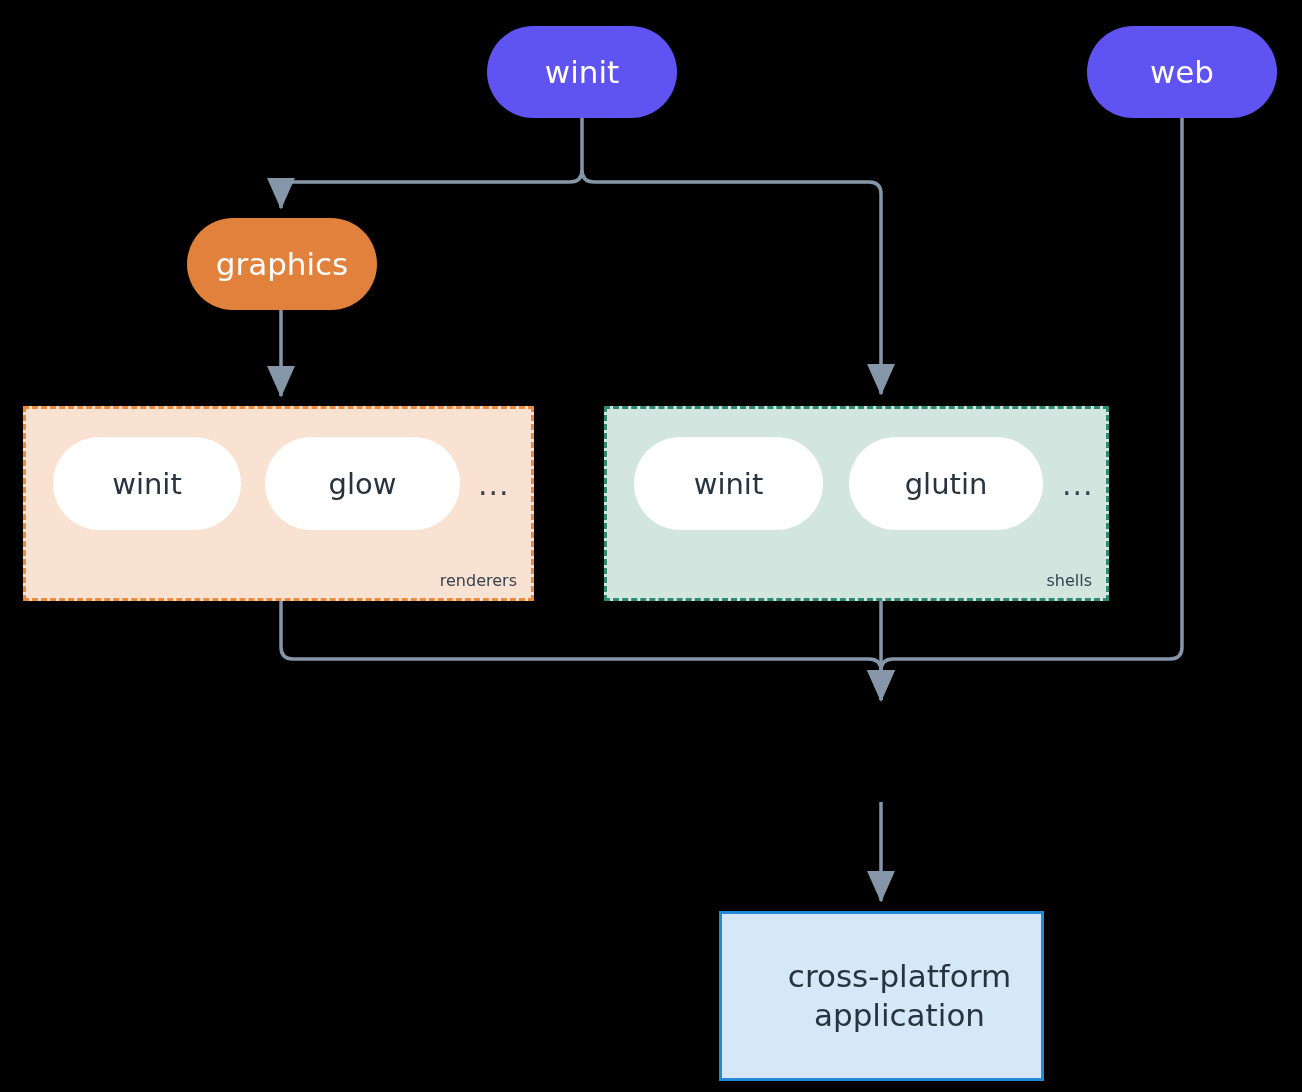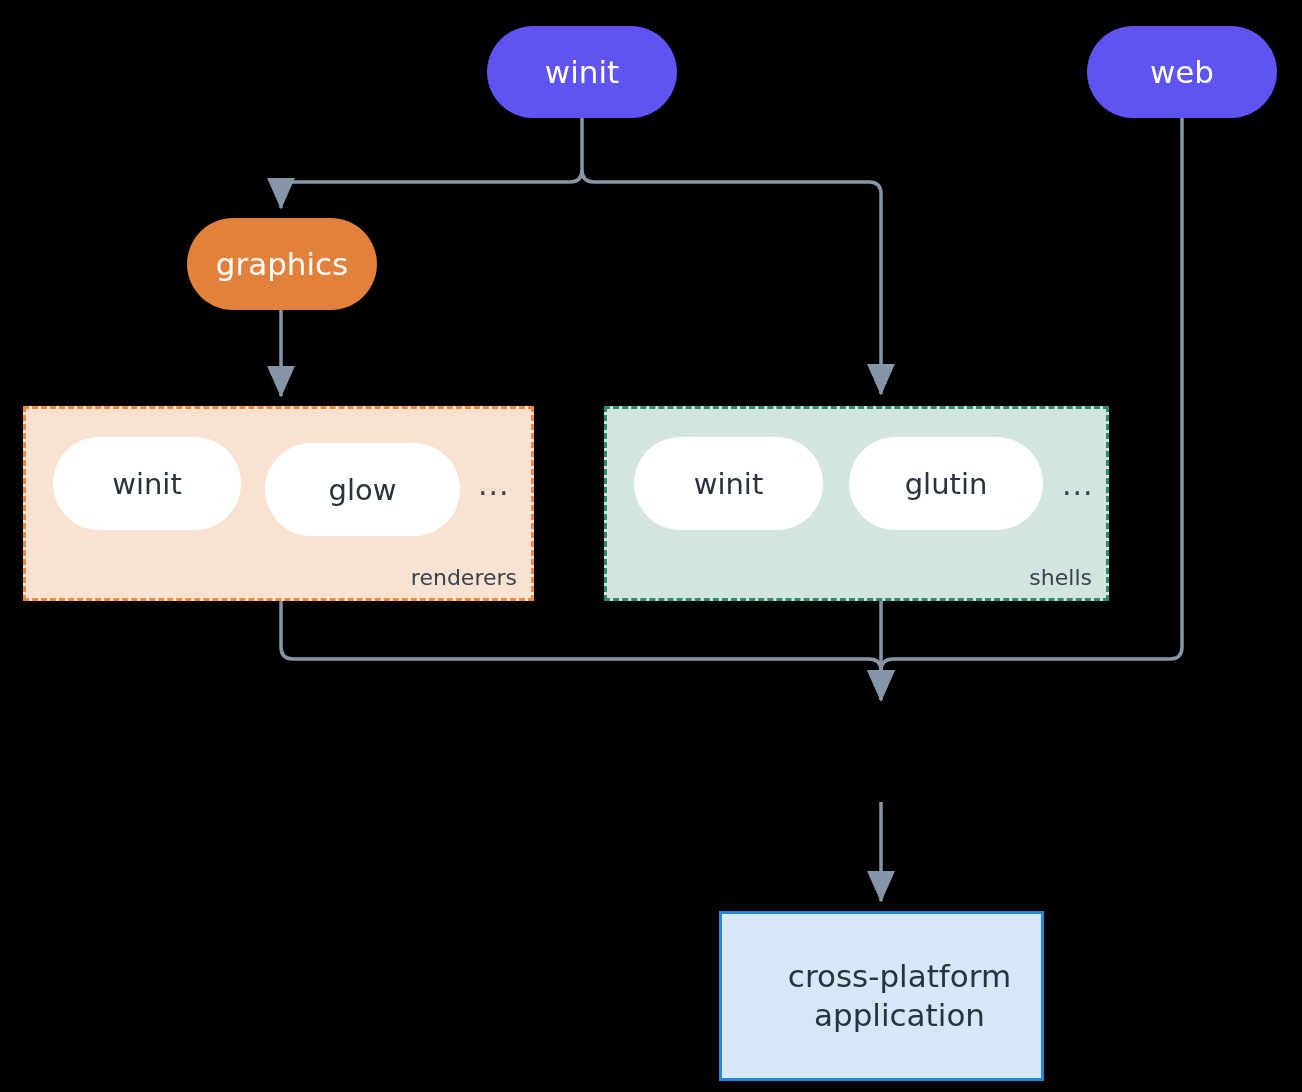--- a/index.html
+++ b/index.html
@@ -78,37 +78,37 @@
   }
   .cluster-shells {
     left: 604px; top: 406px;  width: 505px;  height: 195px;
     background: #d3e5df;
     border: 3px dashed #2e8a72;
   }
   .cluster-label {
     position: absolute;
     right: 14px;
     bottom: 8px;
-    font-size: 22px;
+    font-size: 16px;
     color: #37424e;
   }
   
   .pill {
     position: absolute;
     display: flex;
     align-items: center;
     justify-content: center;
     background: #ffffff;
     border-radius: 999px;
     color: #27333f;
     font-size: 29px;
     box-sizing: border-box;
   }
   .pill-wgpu   { left: 27px;  top: 28px; width: 188px; height: 93px; }
-  .pill-glow   { left: 239px; top: 34px; width: 195px; height: 93px; }
+  .pill-glow   { left: 239px; top: 28px; width: 195px; height: 93px; }
   .pill-winit  { left: 27px;  top: 28px; width: 189px; height: 93px; }
   .pill-glutin { left: 242px; top: 28px; width: 194px; height: 93px; text-align: right; }
   .ellipsis {
     position: absolute;
     font-size: 30px;
     color: #37424e;
     letter-spacing: 1px;
   }
   .ell-renderers { left: 452px; top: 58px; }
   .ell-shells    { left: 455px; top: 58px; }

